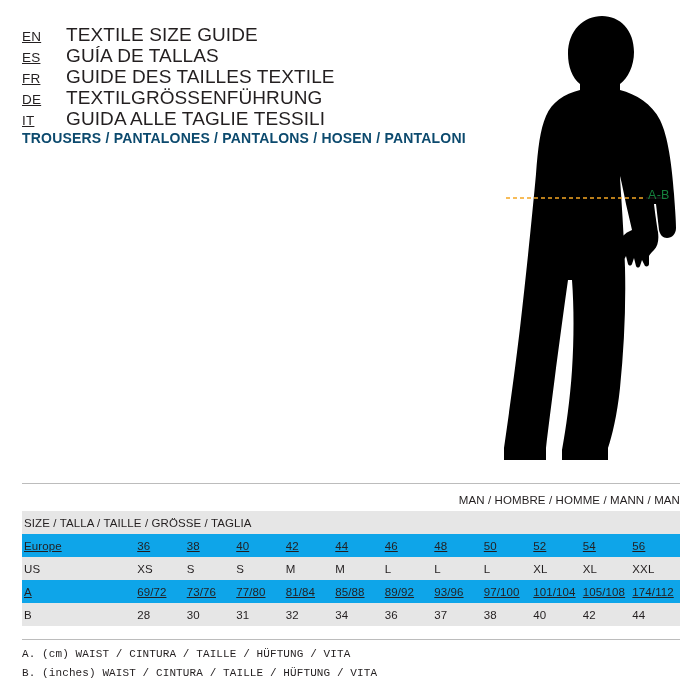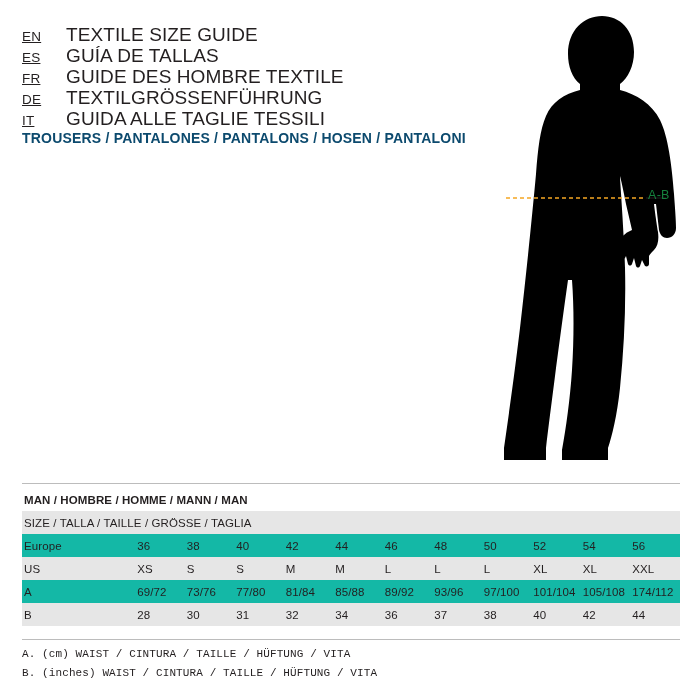--- a/index.html
+++ b/index.html
@@ -91,26 +91,27 @@
   }
   table.size-table td {
     padding: 3px 0 3px 2px;
     height: 17px;
     color: #231f20;
     vertical-align: middle;
     letter-spacing: 0.1px;
   }
   .row-title td {
     font-size: 11.5px;
-    font-weight: bold;
+    font-weight: normal;
     background: #ffffff;
     padding-bottom: 5px;
+    text-align: right;
   }
   .row-shade td { background: #e6e6e6; }
-  .row-plain td { background: #14b8a6; }
+  .row-plain td { background: #0ea5e9; text-decoration: underline; }
   .col-label { width: 112px; }
   .col-v { width: 49px; }
 
   .hr-line {
     position: absolute;
     left: 22px;
     width: 658px;
     height: 1px;
     background: #bcbcbc;
   }
@@ -140,21 +141,21 @@
     <div class="lang-row">
       <span class="lang-code">EN</span>
       <span class="lang-text">TEXTILE SIZE GUIDE</span>
     </div>
     <div class="lang-row">
       <span class="lang-code">ES</span>
       <span class="lang-text">GUÍA DE TALLAS</span>
     </div>
     <div class="lang-row">
       <span class="lang-code">FR</span>
-      <span class="lang-text">GUIDE DES HOMBRE TEXTILE</span>
+      <span class="lang-text">GUIDE DES TAILLES TEXTILE</span>
     </div>
     <div class="lang-row">
       <span class="lang-code">DE</span>
       <span class="lang-text">TEXTILGRÖSSENFÜHRUNG</span>
     </div>
     <div class="lang-row">
       <span class="lang-code">IT</span>
       <span class="lang-text">GUIDA ALLE TAGLIE TESSILI</span>
     </div>
   </div>

